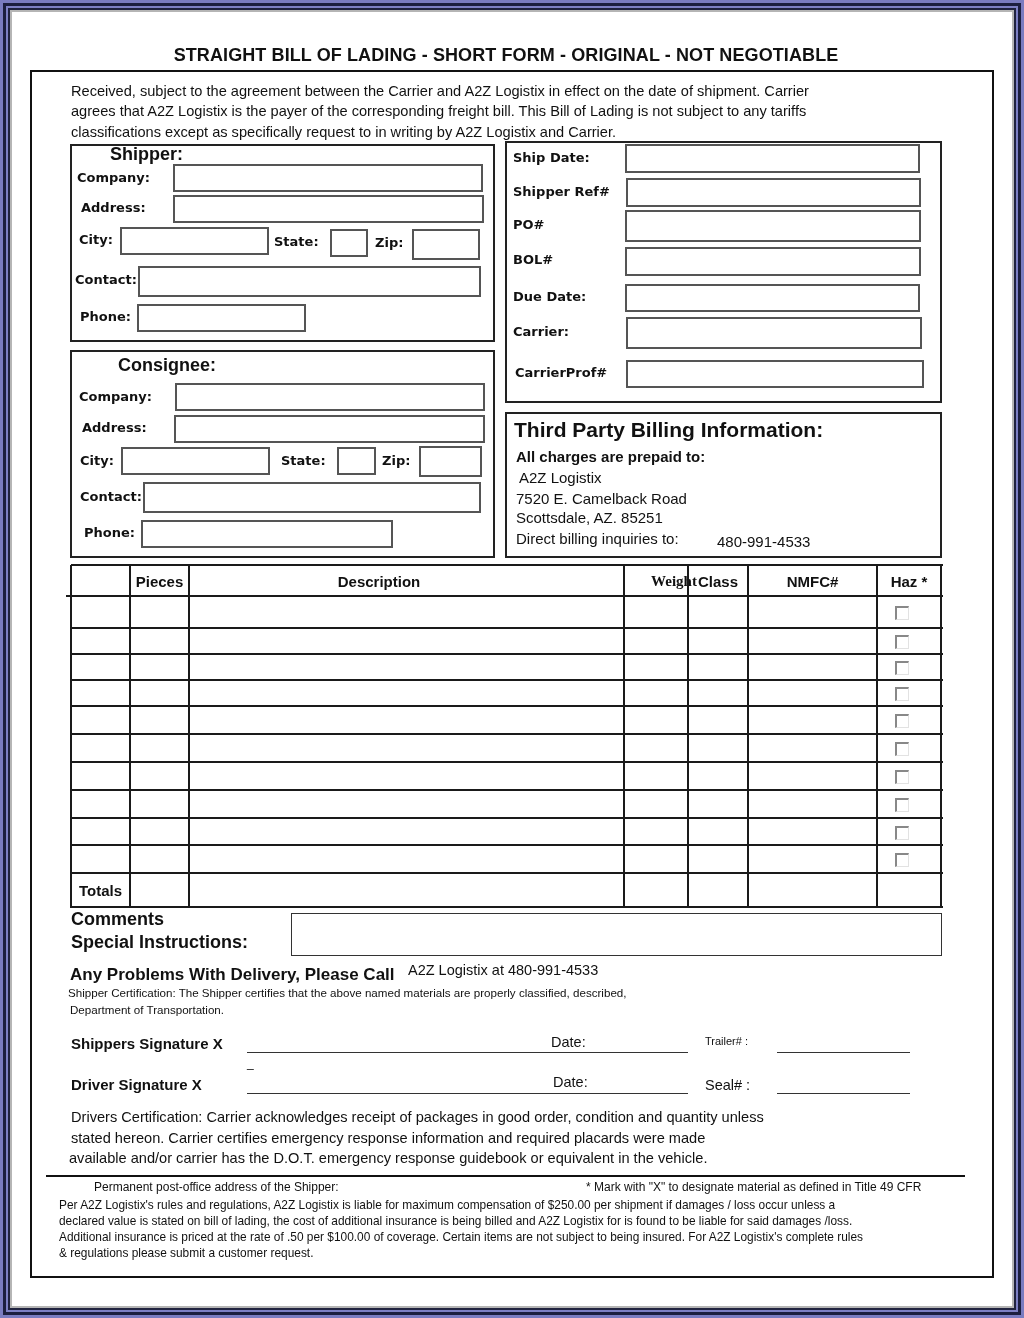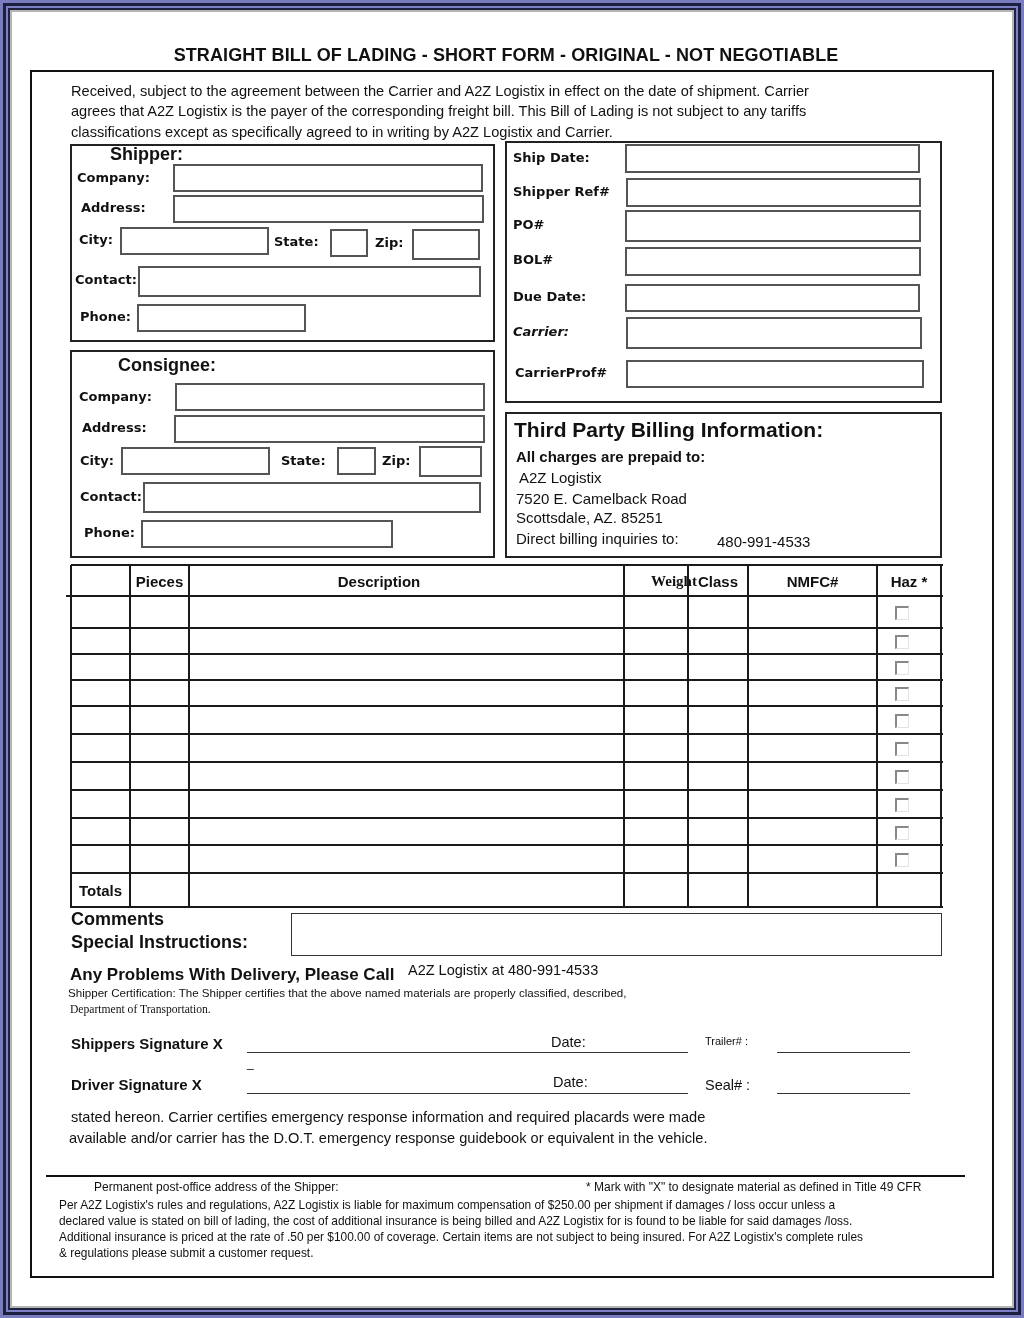--- a/index.html
+++ b/index.html
@@ -47,21 +47,21 @@
 
   <div style="position:absolute; left:-12px; top:-12px; width:1024px; height:1318px;">
 
     <div class="abs title">STRAIGHT BILL OF LADING - SHORT FORM - ORIGINAL - NOT  NEGOTIABLE</div>
 
     <div class="abs outer-box"></div>
 
     <div class="abs intro">
       <div class="txt">Received, subject to the agreement between the Carrier and A2Z Logistix in effect on the  date  of  shipment.  Carrier</div>
       <div class="txt">agrees that A2Z Logistix is the payer of the corresponding freight bill. This Bill of Lading is not subject to any  tariffs</div>
-      <div class="txt">classifications except as specifically agreed to in writing by A2Z Logistix and  Carrier.</div>
+      <div class="txt">classifications except as specifically request to in writing by A2Z Logistix and  Carrier.</div>
     </div>
 
     <div class="abs section" style="left:70px; top:144px; width:425px; height:198px;"></div>
     <div class="abs sec-title" style="left:73px; top:144px;">Shipper:</div>
     <div class="abs lbl" style="left:77px; top:170px;">Company:</div>
     <div class="abs field" style="left:173px; top:164px; width:310px; height:28px;"></div>
     <div class="abs lbl" style="left:81px; top:200px;">Address:</div>
     <div class="abs field" style="left:173px; top:195px; width:311px; height:28px;"></div>
     <div class="abs lbl" style="left:79px; top:232px;">City:</div>
     <div class="abs field" style="left:120px; top:227px; width:149px; height:28px;"></div>
@@ -78,21 +78,21 @@
     <div class="abs lbl" style="left:513px; top:150px;">Ship Date:</div>
     <div class="abs field" style="left:625px; top:144px; width:295px; height:29px;"></div>
     <div class="abs lbl" style="left:513px; top:184px;">Shipper Ref#</div>
     <div class="abs field" style="left:626px; top:178px; width:295px; height:29px;"></div>
     <div class="abs lbl" style="left:513px; top:217px;">PO#</div>
     <div class="abs field" style="left:625px; top:210px; width:296px; height:32px;"></div>
     <div class="abs lbl" style="left:513px; top:252px;">BOL#</div>
     <div class="abs field" style="left:625px; top:247px; width:296px; height:29px;"></div>
     <div class="abs lbl" style="left:513px; top:289px;">Due Date:</div>
     <div class="abs field" style="left:625px; top:284px; width:295px; height:28px;"></div>
-    <div class="abs lbl" style="left:513px; top:324px;font-style:italic;">Carrier:</div>
+    <div class="abs lbl" style="left:513px; top:324px;">Carrier:</div>
     <div class="abs field" style="left:626px; top:317px; width:296px; height:32px;"></div>
     <div class="abs lbl" style="left:515px; top:365px;">CarrierProf#</div>
     <div class="abs field" style="left:626px; top:360px; width:298px; height:28px;"></div>
 
     <div class="abs section" style="left:70px; top:350px; width:425px; height:208px;"></div>
     <div class="abs sec-title" style="left:81px; top:355px;">Consignee:</div>
     <div class="abs lbl" style="left:79px; top:389px;">Company:</div>
     <div class="abs field" style="left:175px; top:383px; width:310px; height:28px;"></div>
     <div class="abs lbl" style="left:82px; top:420px;">Address:</div>
     <div class="abs field" style="left:174px; top:415px; width:311px; height:28px;"></div>
@@ -220,38 +220,39 @@
 
     <div class="abs txt" style="left:71px; top:909px; font-weight:bold; font-size:18px;">Comments</div>
     <div class="abs txt" style="left:71px; top:932px; font-weight:bold; font-size:18px;">Special Instructions:</div>
     <div class="abs field" style="left:291px; top:913px; width:651px; height:43px; border-width:1px; border-color:#333;"></div>
 
     <div class="abs txt" style="left:70px; top:965px; font-weight:bold; font-size:17px;">Any Problems With Delivery, Please Call</div>
     <div class="abs txt" style="left:408px; top:962px; font-size:14.5px;">A2Z Logistix at  480-991-4533</div>
 
     <div class="abs small" style="left:68px; top:985px; font-size:11.6px; line-height:15px;">
       <div class="txt">Shipper Certification: The Shipper certifies that the above named materials are  properly  classified,  described,</div>
-      <div class="txt" style="padding-left:2px; margin-top:2px;font-family:Liberation Serif, serif;">Department of  Transportation.</div>
+      <div class="txt" style="padding-left:2px; margin-top:2px;">Department of  Transportation.</div>
     </div>
 
     <div class="abs txt" style="left:71px; top:1035px; font-weight:bold; font-size:15px;">Shippers Signature  X</div>
     <div class="sigline" style="left:247px; top:1052px; width:441px;"></div>
     <div class="abs txt" style="left:551px; top:1034px; font-size:14.5px;">Date:</div>
     <div class="abs txt" style="left:705px; top:1035px; font-size:11px;">Trailer# :</div>
     <div class="sigline" style="left:777px; top:1052px; width:133px;"></div>
 
     <div class="abs txt" style="left:247px; top:1056px; font-size:12px;">_</div>
 
     <div class="abs txt" style="left:71px; top:1076px; font-weight:bold; font-size:15px;">Driver Signature  X</div>
     <div class="sigline" style="left:247px; top:1093px; width:441px;"></div>
     <div class="abs txt" style="left:553px; top:1074px; font-size:14.5px;">Date:</div>
     <div class="abs txt" style="left:705px; top:1077px; font-size:14.5px;">Seal# :</div>
     <div class="sigline" style="left:777px; top:1093px; width:133px;"></div>
 
     <div class="abs" style="left:71px; top:1107px; font-size:14.6px; line-height:20.5px;">
+      <div class="txt">Drivers Certification: Carrier acknowledges receipt of packages in good order, condition  and  quantity  unless</div>
       <div class="txt">stated hereon. Carrier certifies emergency response information and  required  placards  were  made</div>
       <div class="txt" style="margin-left:-2px;">available and/or carrier has the D.O.T. emergency response guidebook or  equivalent  in  the  vehicle.</div>
     </div>
 
     <div class="abs" style="left:46px; top:1175px; width:919px; height:2px; background:#111;"></div>
 
     <div class="abs txt" style="left:94px; top:1180px; font-size:12px;">Permanent post-office address of the Shipper:</div>
     <div class="abs txt" style="left:586px; top:1180px; font-size:12px;">* Mark with "X" to designate material as defined in Title 49 CFR</div>
     <div class="abs" style="left:59px; top:1197px; font-size:11.9px; line-height:16px;">
       <div class="txt">Per A2Z Logistix's rules and regulations, A2Z Logistix is liable for maximum compensation of $250.00 per shipment if damages / loss occur unless a</div>

